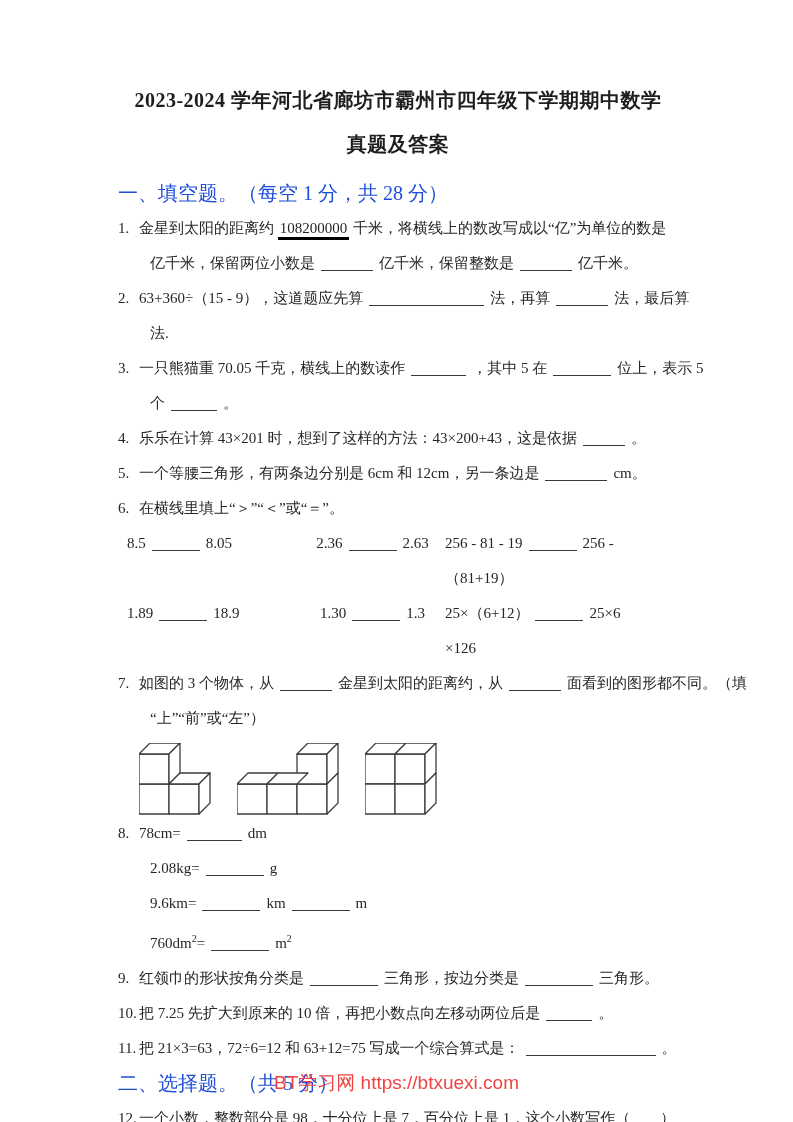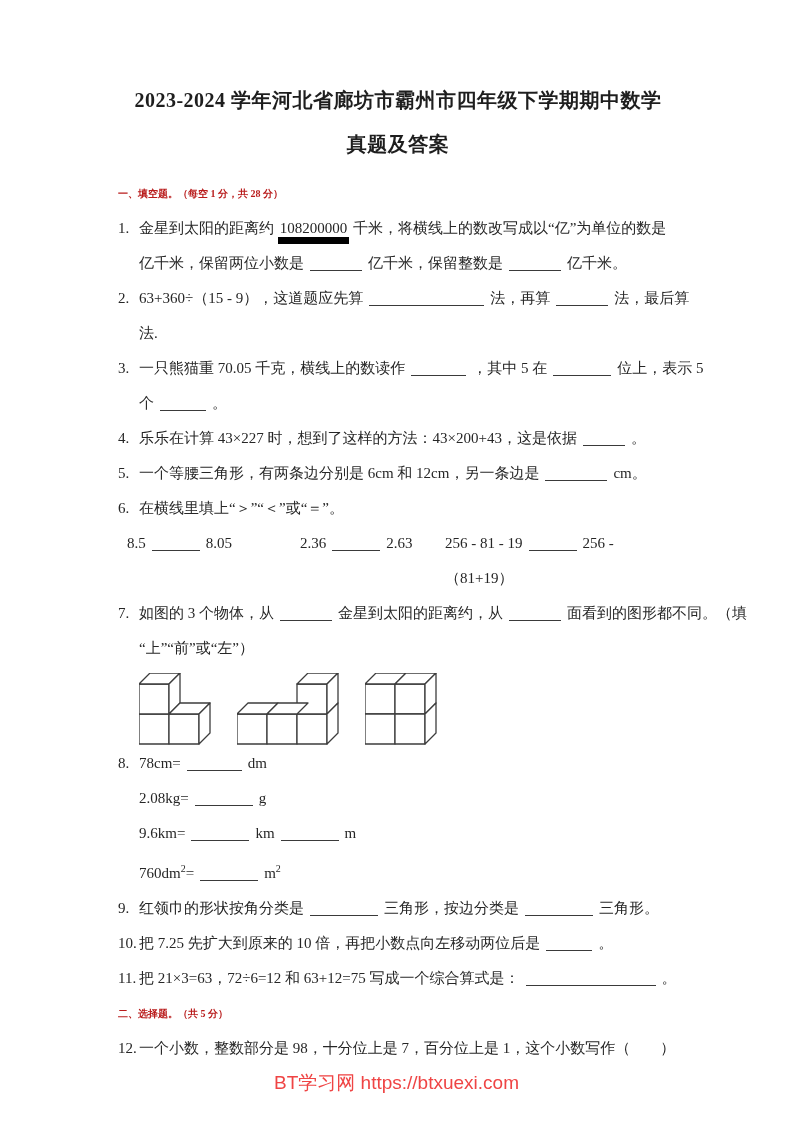--- a/index.html
+++ b/index.html
@@ -10,38 +10,38 @@
     overflow:hidden;
     font-family:"Liberation Serif","DejaVu Serif",serif;
     color:#262626;
     border-radius:30px;
   }
   .content{padding:78px 115px 0 118px;}
   .title{
     font-size:20px;font-weight:bold;text-align:center;
     line-height:44px;margin:0 0 10px 0;letter-spacing:0.5px;color:#1e1e1e;
   }
-  .sec{font-weight:bold;font-size:10px;line-height:35px;white-space:nowrap;color:#b91c1c;}
+  .sec{font-weight:normal;font-size:20px;line-height:35px;white-space:nowrap;color:#1d4ed8;}
   .q{margin:0;}
   .q-line{font-size:15px;line-height:35px;white-space:nowrap;}
-  .q-cont{margin-left:21px;}
+  .q-cont{margin-left:32px;}
   .q-num{display:inline-block;min-width:21px;}
   .blank{
     display:inline-block;border-bottom:1px solid #3a3a3a;
     height:15px;vertical-align:-3px;margin:0 6px;
   }
   .w42{width:42px}.w46{width:46px}.w48{width:48px}.w52{width:52px}
   .w55{width:55px}.w58{width:58px}.w62{width:62px}.w68{width:68px}
   .w115{width:115px}.w130{width:130px}
-  .ul{border-bottom:7px solid #000000;padding:0 2px 1px 2px;}
+  .ul{border-bottom:3px solid #000000;padding:0 2px 1px 2px;}
   .unit{}
   sup{font-size:10px;}
   .q6-row{display:flex;margin-left:9px;min-height:70px;align-items:flex-start;}
   .q6-c1{width:173px;}
-  .q6-c2{width:145px;}
+  .q6-c2{width:145px;text-align:center;}
   .q6-c3{flex:1;}
   .figures{
     display:flex;align-items:flex-end;gap:26px;
     margin:3px 0 1px 21px;height:76px;
   }
   .figures svg{display:block;}
   .fig-shape{fill:#ffffff;stroke:#3d3d3d;stroke-width:1.3;stroke-linejoin:round;}
   .footer{
     position:absolute;left:0;bottom:26px;width:100%;
     text-align:center;color:#ef4444;font-size:19px;
@@ -85,21 +85,21 @@
       <div class="q-line">
         <span class="q-num">3.</span><span>一只熊猫重 70.05 千克，横线上的数读作</span><span class="blank w55"></span><span>，其中 5 在</span><span class="blank w58"></span><span>位上，表示 5</span>
       </div>
       <div class="q-line q-cont">
         <span>个</span><span class="blank w46"></span><span>。</span>
       </div>
     </div>
 
     <div class="q">
       <div class="q-line">
-        <span class="q-num">4.</span><span>乐乐在计算 43×227 时，想到了这样的方法：43×200+43，这是依据</span><span class="blank w42"></span><span>。</span>
+        <span class="q-num">4.</span><span>乐乐在计算 43×201 时，想到了这样的方法：43×200+43，这是依据</span><span class="blank w42"></span><span>。</span>
       </div>
     </div>
 
     <div class="q">
       <div class="q-line">
         <span class="q-num">5.</span><span>一个等腰三角形，有两条边分别是 6</span><span class="unit">cm</span><span> 和 12</span><span class="unit">cm</span><span>，另一条边是</span><span class="blank w62"></span><span class="unit">cm</span><span>。</span>
       </div>
     </div>
 
     <div class="q">
@@ -112,20 +112,36 @@
         </div>
         <div class="q6-c2 q-line">
           <span>2.36</span><span class="blank w48"></span><span>2.63</span>
         </div>
         <div class="q6-c3">
           <div class="q-line">
             <span>256 - 81 - 19</span><span class="blank w48"></span><span>256 -</span>
           </div>
           <div class="q-line">
             <span>（81+19）</span>
+          </div>
+        </div>
+      </div>
+      <div class="q6-row">
+        <div class="q6-c1 q-line">
+          <span>1.89</span><span class="blank w48"></span><span>18.9</span>
+        </div>
+        <div class="q6-c2 q-line">
+          <span>1.30</span><span class="blank w48"></span><span>1.3</span>
+        </div>
+        <div class="q6-c3">
+          <div class="q-line">
+            <span>25×（6+12）</span><span class="blank w48"></span><span>25×6</span>
+          </div>
+          <div class="q-line">
+            <span>×126</span>
           </div>
         </div>
       </div>
     </div>
 
     <div class="q">
       <div class="q-line">
         <span class="q-num">7.</span><span>如图的 3 个物体，从</span><span class="blank w52"></span><span>金星到太阳的距离约，从</span><span class="blank w52"></span><span>面看到的图形都不同。（填</span>
       </div>
       <div class="q-line q-cont">

